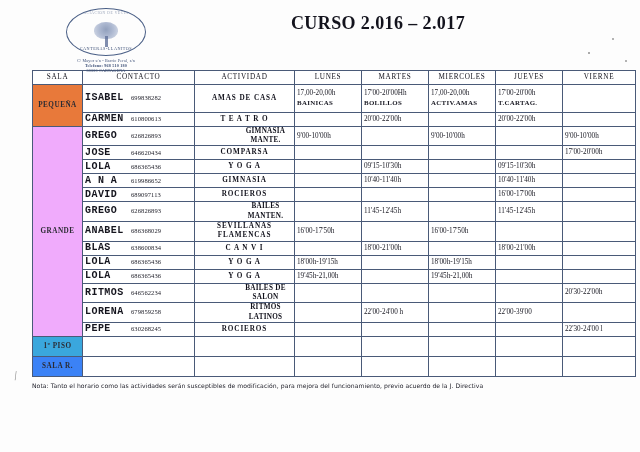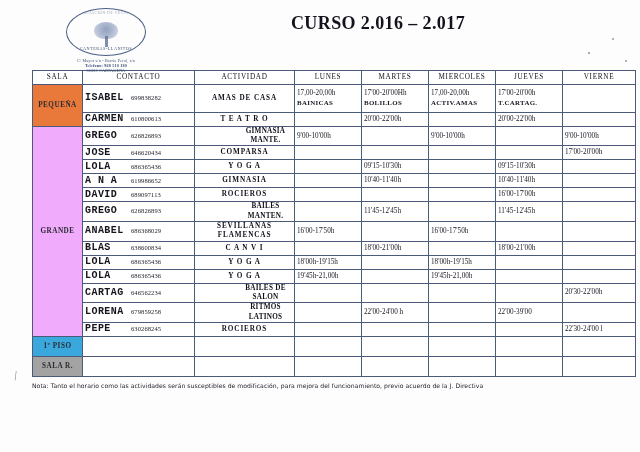--- a/index.html
+++ b/index.html
@@ -175,21 +175,21 @@
   td.sala {
     text-align: center;
     font-size: 7.6px;
     font-weight: bold;
     letter-spacing: .5px;
     color: #2b2b33;
   }
   td.sala.pequena { background: #e8793a; }
   td.sala.grande  { background: #f0abfc; }
   td.sala.piso    { background: #3aa7dd; }
-  td.sala.salar   { background: #a3a3a3; }
+  td.sala.salar   { background: #3b82f6; }
 
   td.contacto {
     padding-left: 5px;
   }
   .contact-row {
     display: flex;
     justify-content: flex-start;
     align-items: baseline;
   }
   .contact-name {
@@ -526,21 +526,21 @@
             <td class="dia"></td>
             <td class="dia">
               <span class="tm">19'45h-21,00h</span>
             </td>
             <td class="dia"></td>
             <td class="dia"></td>
           </tr>
           <tr>
             <td class="contacto">
               <div class="contact-row">
-                <span class="contact-name">CARTAG</span>
+                <span class="contact-name">RITMOS</span>
                 <span class="contact-phone">646562234</span>
               </div>
             </td>
             <td class="actividad tight">BAILES DE SALON</td>
             <td class="dia"></td>
             <td class="dia"></td>
             <td class="dia"></td>
             <td class="dia"></td>
             <td class="dia">
               <span class="tm">20'30-22'00h</span>

